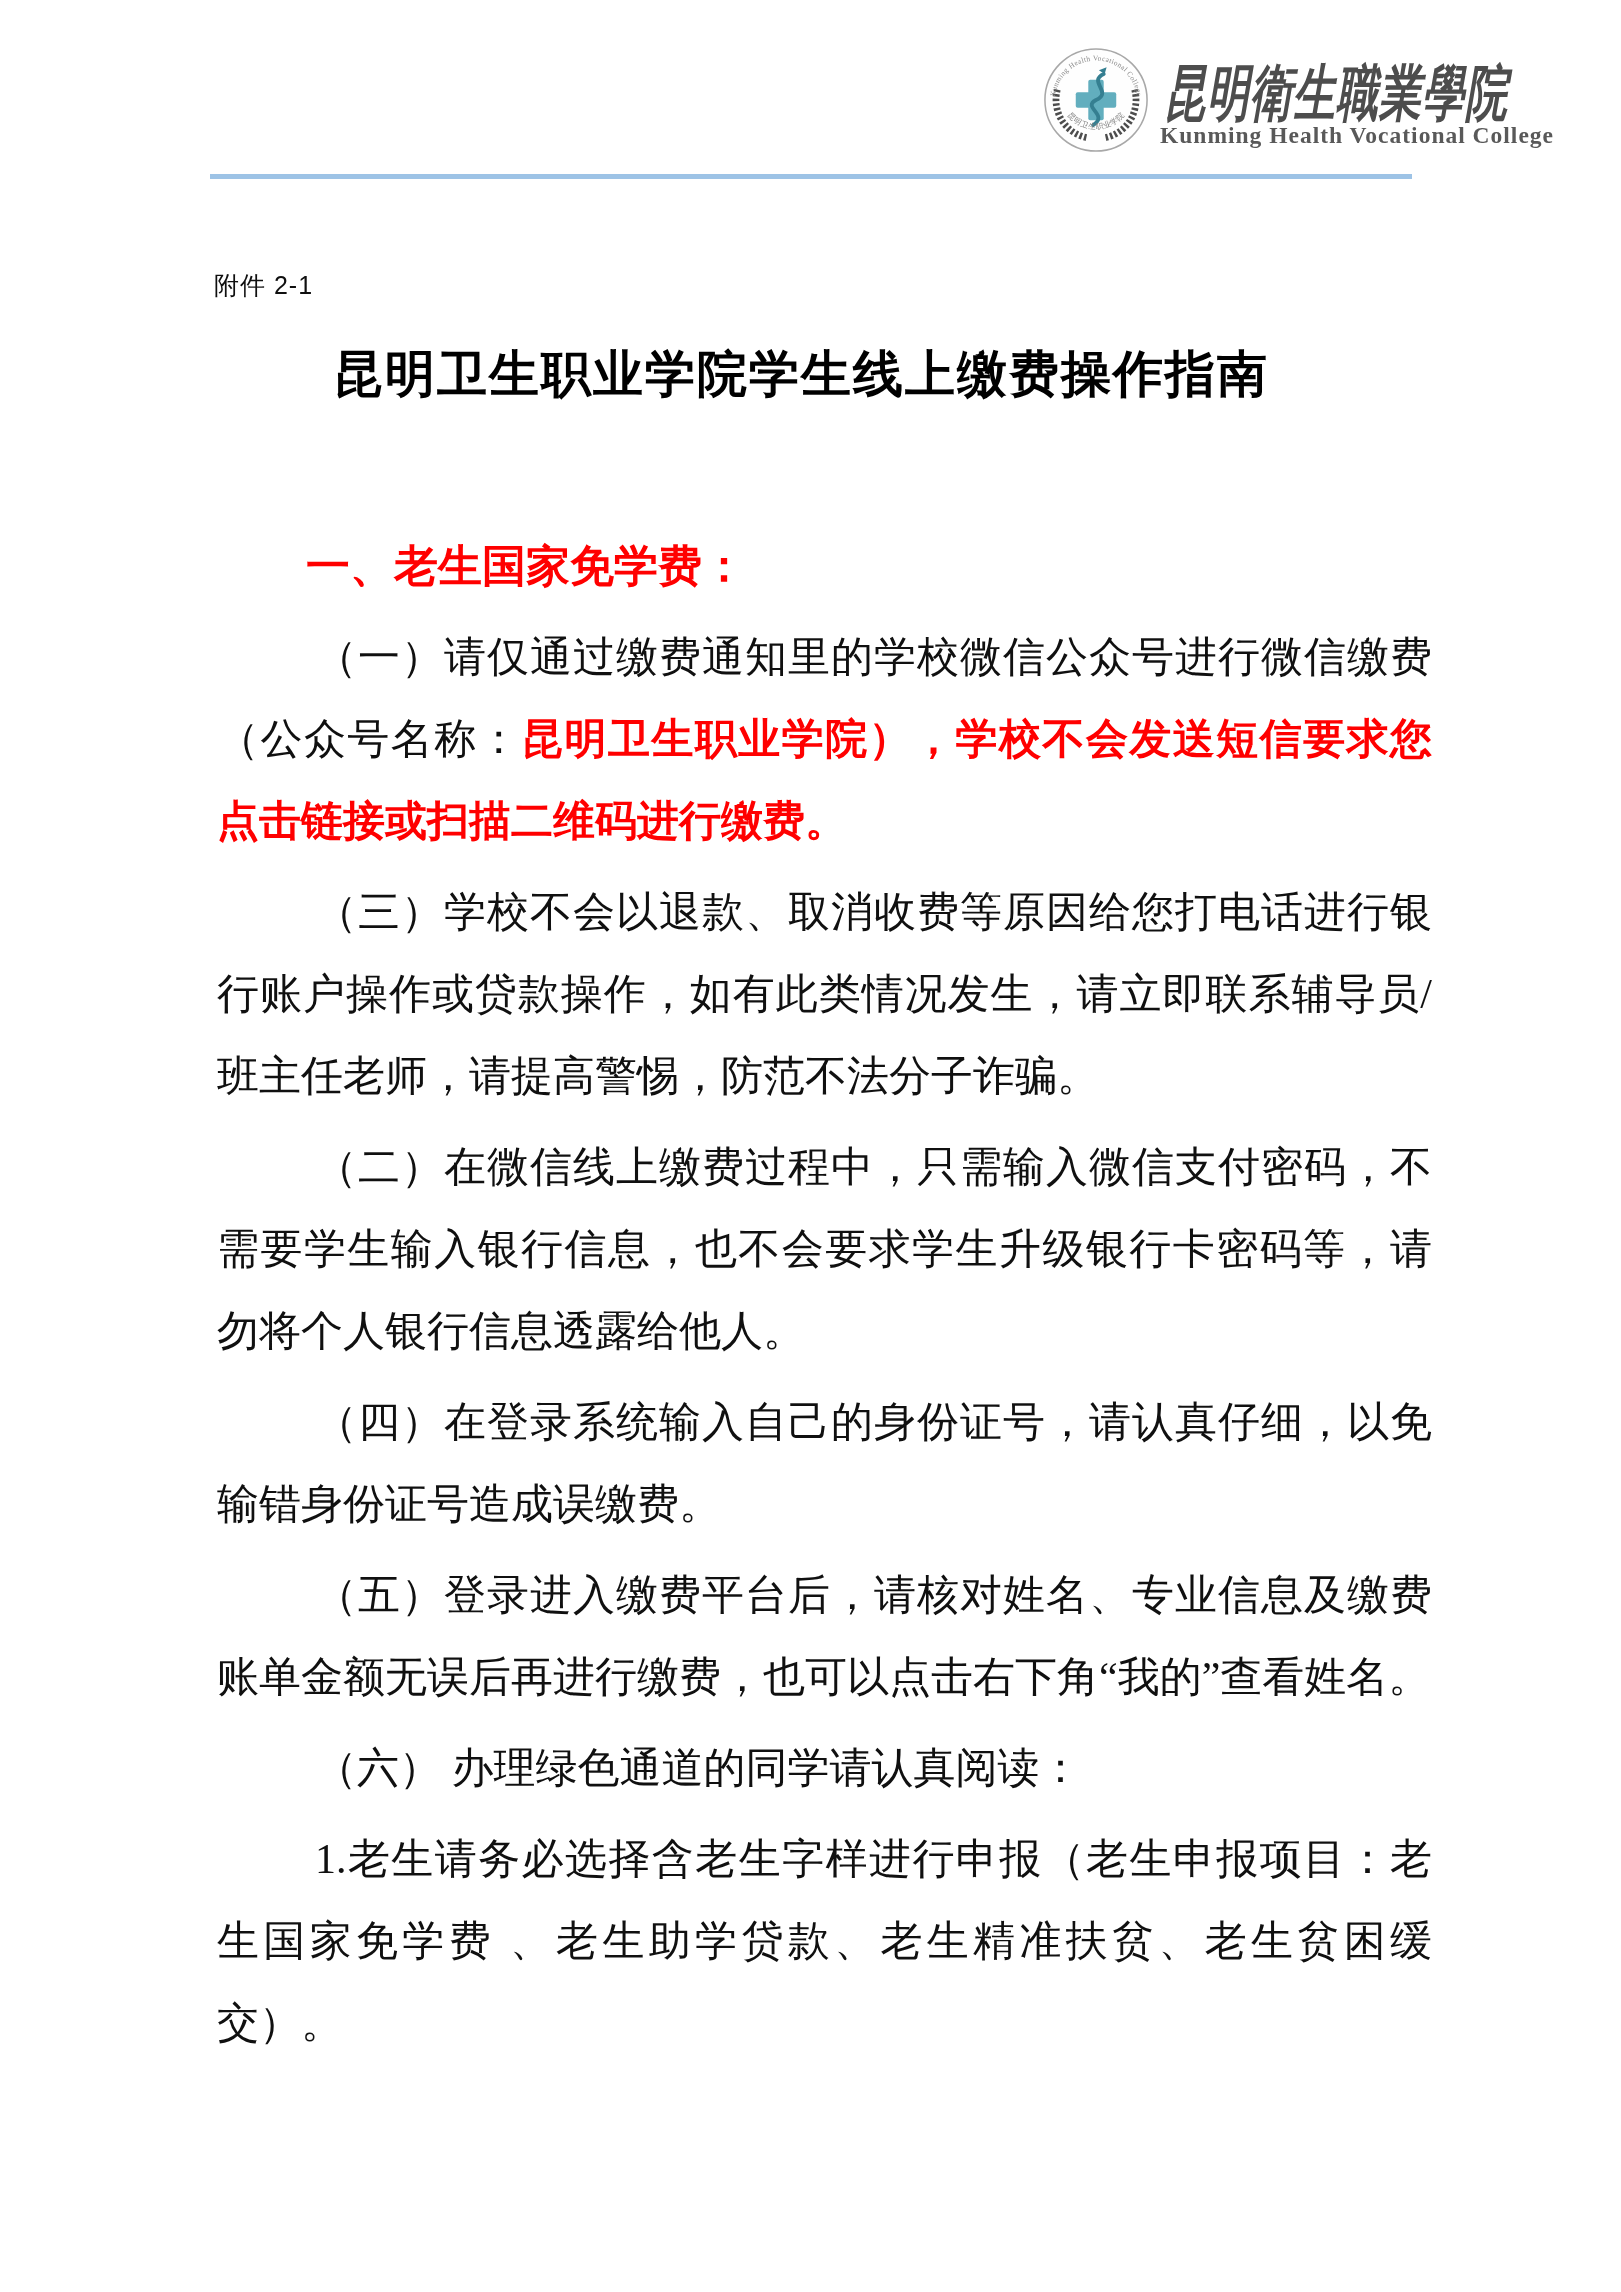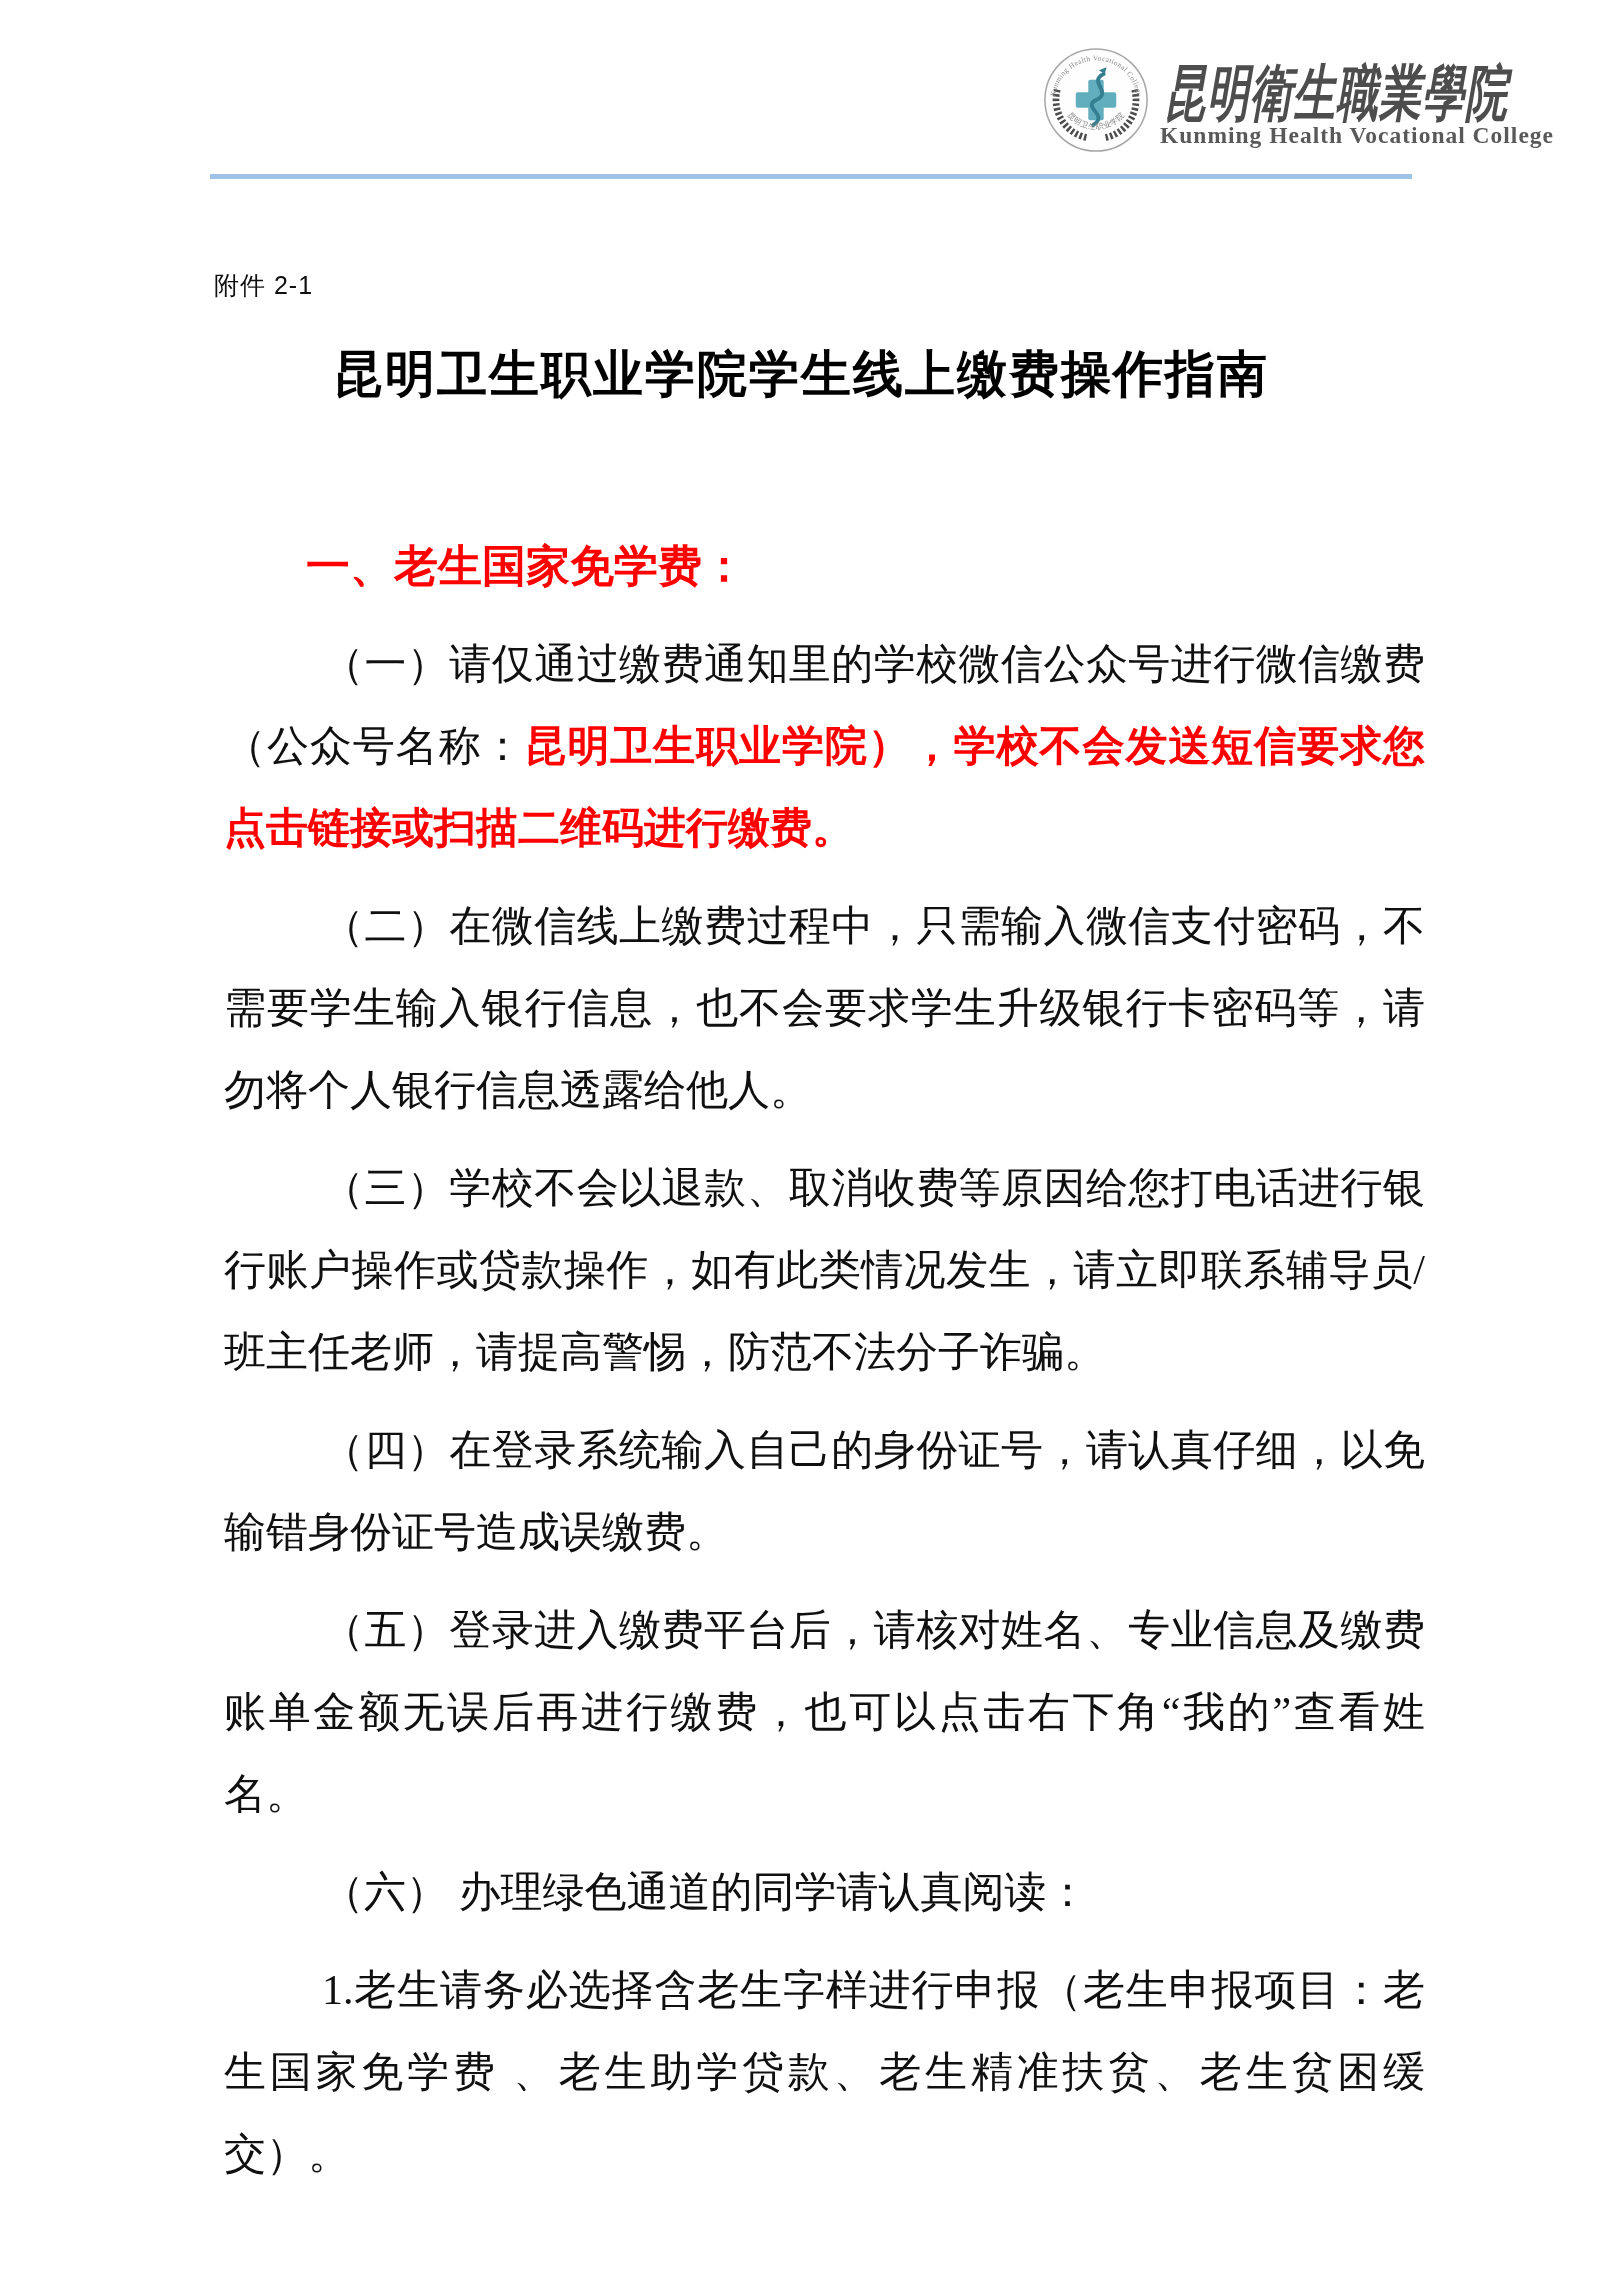--- a/index.html
+++ b/index.html
@@ -22,21 +22,21 @@
   .attachment{position:absolute;left:214px;top:269px;margin:0;
         font-family:"Liberation Sans",sans-serif;font-size:25px;
         letter-spacing:1px;color:#0f0f0f;font-weight:normal;}
   .doc-title{position:absolute;left:333px;top:341px;margin:0;white-space:nowrap;
         font-family:"DejaVu Serif",serif;font-weight:bold;
         font-size:50px;letter-spacing:2px;color:#000;}
   .content{position:absolute;left:208px;top:525px;width:1233px;}
   .section-heading{margin:0;text-indent:98px;
         font-family:"Liberation Sans",sans-serif;font-weight:bold;
         font-size:44px;line-height:82px;color:var(--accent-red,#ff0000);}
-  .para{margin:16px;text-indent:98px;text-align:justify;
+  .para{margin:9px;text-indent:98px;text-align:justify;
         font-size:42px;line-height:82px;color:#101010;
         font-family:"Liberation Serif",serif;}
   .seg-normal{color:#101010;}
   .seg-red-serif{color:var(--accent-red,#ff0000);font-weight:bold;}
   .seg-red-bold{color:var(--accent-red,#ff0000);font-weight:bold;
         font-family:"Liberation Sans",sans-serif;}
 
   
   .seal-arc-top{font-family:"Liberation Serif",serif;font-size:7.6px;fill:#8a8a8a;letter-spacing:.4px;}
   .seal-arc-bottom{font-family:"Liberation Sans",sans-serif;font-size:8px;fill:#7d7d7d;letter-spacing:.5px;}
@@ -80,22 +80,22 @@
   </div>
 
   <p class="attachment">附件 2-1</p>
 
   <h1 class="doc-title">昆明卫生职业学院学生线上缴费操作指南</h1>
 
   <div class="content">
     <h2 class="section-heading">一、老生国家免学费：</h2>
     <div>
         <p class="para"><span class="seg-normal">（一）请仅通过缴费通知里的学校微信公众号进行微信缴费（公众号名称：</span><span class="seg-red-serif">昆明卫生职业学院），</span><span class="seg-red-bold">学校不会发送短信要求您点击链接或扫描二维码进行缴费。</span></p>
+        <p class="para"><span class="seg-normal">（三）学校不会以退款、取消收费等原因给您打电话进行银行账户操作或贷款操作，如有此类情况发生，请立即联系辅导员/班主任老师，请提高警惕，防范不法分子诈骗。</span></p>
         <p class="para"><span class="seg-normal">（二）在微信线上缴费过程中，只需输入微信支付密码，不需要学生输入银行信息，也不会要求学生升级银行卡密码等，请勿将个人银行信息透露给他人。</span></p>
-        <p class="para"><span class="seg-normal">（三）学校不会以退款、取消收费等原因给您打电话进行银行账户操作或贷款操作，如有此类情况发生，请立即联系辅导员/班主任老师，请提高警惕，防范不法分子诈骗。</span></p>
         <p class="para"><span class="seg-normal">（四）在登录系统输入自己的身份证号，请认真仔细，以免输错身份证号造成误缴费。</span></p>
         <p class="para"><span class="seg-normal">（五）登录进入缴费平台后，请核对姓名、专业信息及缴费账单金额无误后再进行缴费，也可以点击右下角“我的”查看姓名。</span></p>
         <p class="para"><span class="seg-normal">（六） 办理绿色通道的同学请认真阅读：</span></p>
         <p class="para"><span class="seg-normal">1.老生请务必选择含老生字样进行申报（老生申报项目：老生国家免学费 、老生助学贷款、老生精准扶贫、老生贫困缓交）。</span></p>
       </div>
   </div>
 
 </div>
 
 

